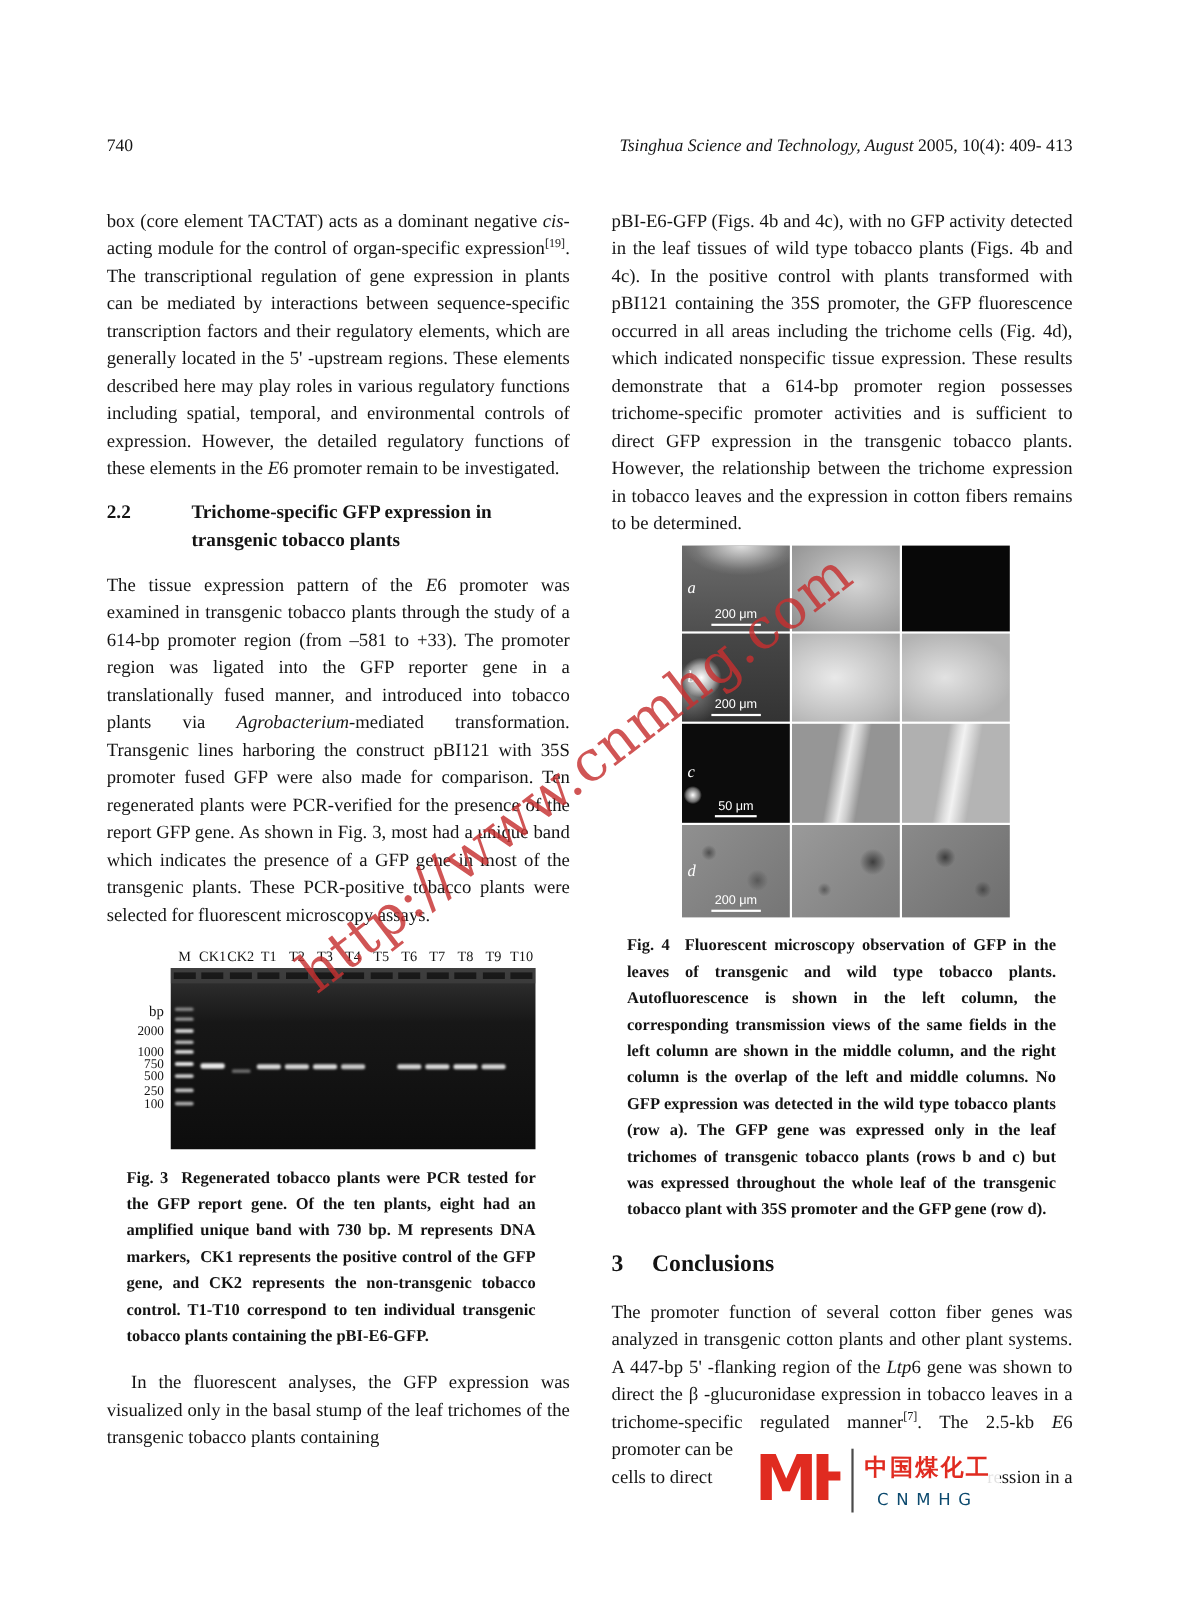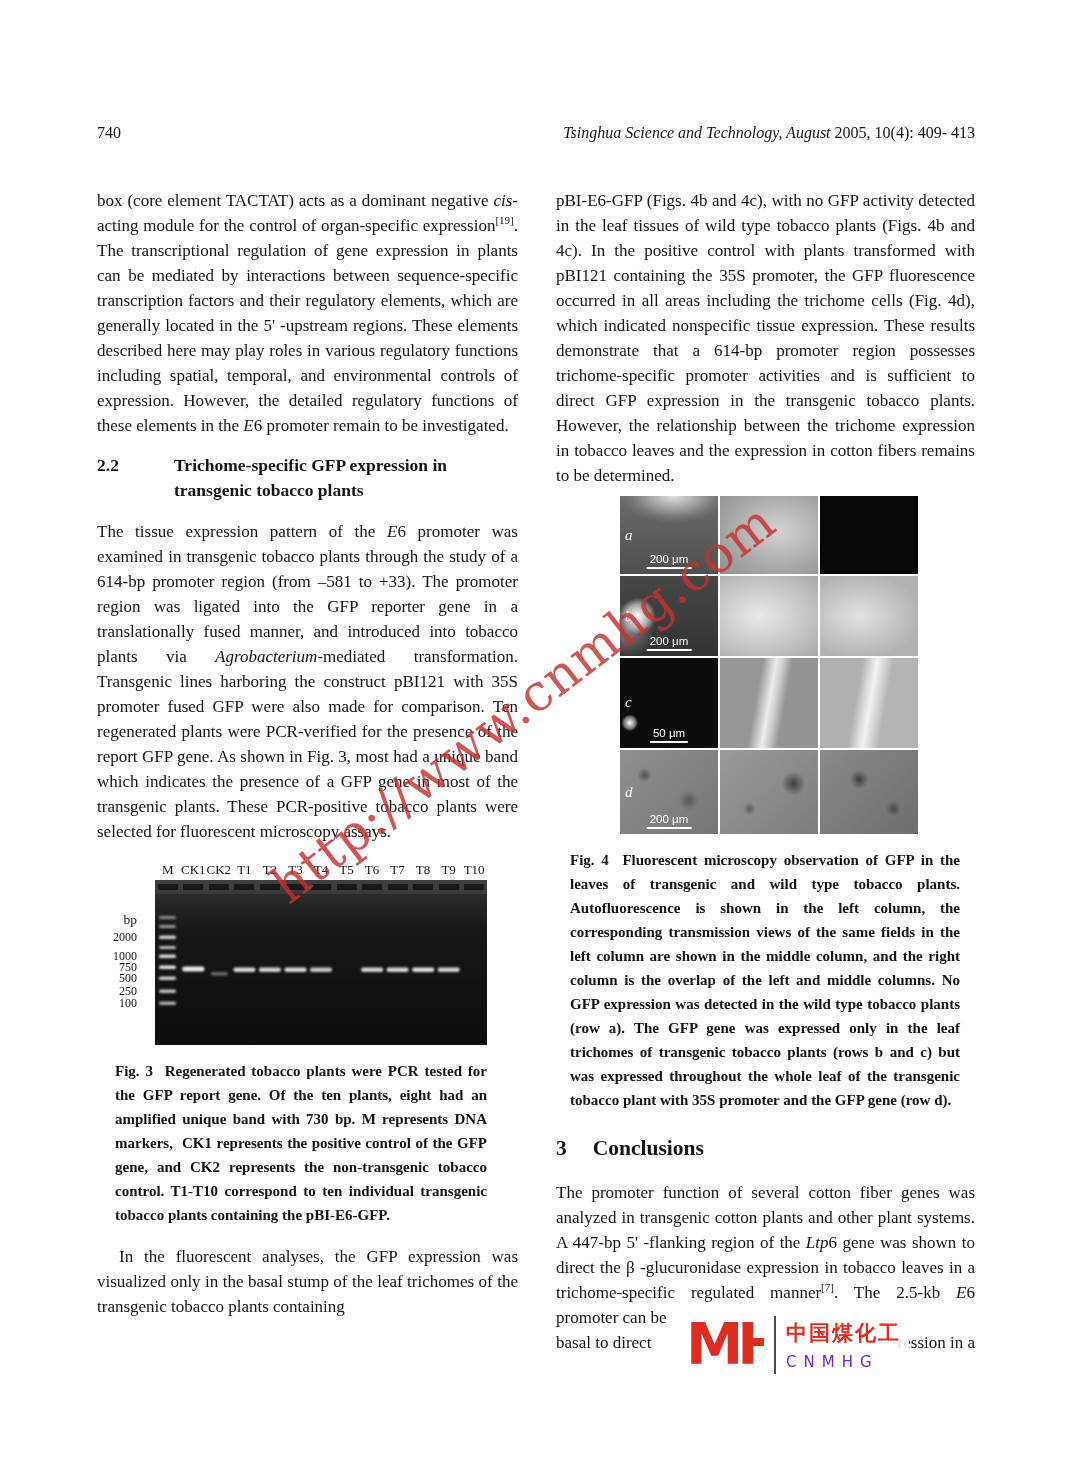--- a/index.html
+++ b/index.html
@@ -24,21 +24,21 @@
   .sec2-head { display:flex; margin-top:15px; font-weight:bold; font-size:17.5px; line-height:25px;gap:35px; }
   .sec2-head .sec-num { width:42px; flex:0 0 42px; }
   .sec2-head .sec-title { flex:1; }
   .sec3-head { display:flex; gap:26px; margin-top:22px; font-weight:bold; font-size:21.5px; line-height:28px; }
   .fig-caption { font-weight:bold; font-size:15px; line-height:24px; text-align:justify; margin-top:14px; }
 
   
   .fig3 { margin-top:16px; margin-left:18px; width:372px; position:relative; }
   .gel-wrap { position:relative; width:372px; height:185px; }
   .bp-col { position:absolute; left:0; top:0; width:40px; height:185px; font-family:"Liberation Serif", serif; }
-  .bp-col span { position:absolute; right:18px; font-size:12px; line-height:12px; }
+  .bp-col span { position:absolute; right:6px; font-size:12px; line-height:12px; }
   .bp-col .bp-label { font-size:13.5px; }
   .gel-area { position:absolute; left:40px; top:0; width:332px; }
   .lane-labels { display:flex; width:332px; height:20px; align-items:center; }
   .lane-labels span { flex:1; text-align:center; font-size:13px; line-height:20px; }
   .gel-photo { width:332px; height:165px; }
   
   .fig4 { margin-top:8px; }
   .f4-grid {
     width:298px; margin-left:64px; display:grid;
     grid-template-columns:98px 98px 98px;
@@ -76,26 +76,26 @@
     font-family:"DejaVu Serif", serif; font-size:51px; letter-spacing:1px;
     color:rgba(198,48,48,0.82); white-space:nowrap;
     transform:rotate(-37.5deg); transform-origin:0 50%;
     pointer-events:none;
   }
 
   
   .logo {
     position:absolute; left:678px; top:1302px; z-index:60;
     display:flex; align-items:center; gap:10px;
-    background:rgba(255,255,255,0.88); padding:6px 8px;
+    background:rgba(255,255,255,0.88); padding:6px 8px;text-align:center;
   }
   .logo-divider { width:2px; height:58px; background:#4a4a4a; }
   .logo-text { display:flex; flex-direction:column; }
   .logo-cn { font-family:"DejaVu Sans", sans-serif; font-weight:bold; font-size:21px; color:#e02b20; letter-spacing:2px; }
-  .logo-en { font-family:"DejaVu Sans", sans-serif; font-size:15px; color:#6d28d9; letter-spacing:7px; margin-top:6px; }
+  .logo-en { font-family:"DejaVu Sans", sans-serif; font-size:15px; color:#0c4a6e; letter-spacing:7px; margin-top:6px; }
 </style>
 </head>
 <body>
 
 <div class="pg-header">
   <span>740</span>
   <span class="journal-ref"><span class="jname">Tsinghua Science and Technology, August</span><span> 2005, 10(4): 409- 413</span></span>
 </div>
 
 <div class="col col-left">
@@ -238,21 +238,21 @@
   </figure>
 
   <div class="sec3-head">
     <span>3</span>
     <span>Conclusions</span>
   </div>
 
   <p class="body-par" style="margin-top:18px;">The promoter function of several cotton fiber genes was analyzed in transgenic cotton plants and other plant systems. A 447-bp 5' -flanking region of the <i>Ltp</i>6 gene was shown to direct the β -glucuronidase expression in tobacco leaves in a trichome-specific regulated manner<sup>[7]</sup>. The 2.5-kb <i>E</i>6 promoter can be</p>
 
   <div class="split-line">
-    <span>basal to direct</span>
+    <span>cells to direct</span>
     <span>ression in a</span>
   </div>
 </div>
 
 <div class="watermark">http://www.cnmhg.com</div>
 
 <div class="logo">
   <div class="logo-mark">
     <svg width="78" height="70" viewBox="0 0 100 90">
       <text x="0" y="72" font-family="DejaVu Sans, sans-serif" font-weight="bold" font-size="74" fill="#e02b20" letter-spacing="-8">MH</text>

